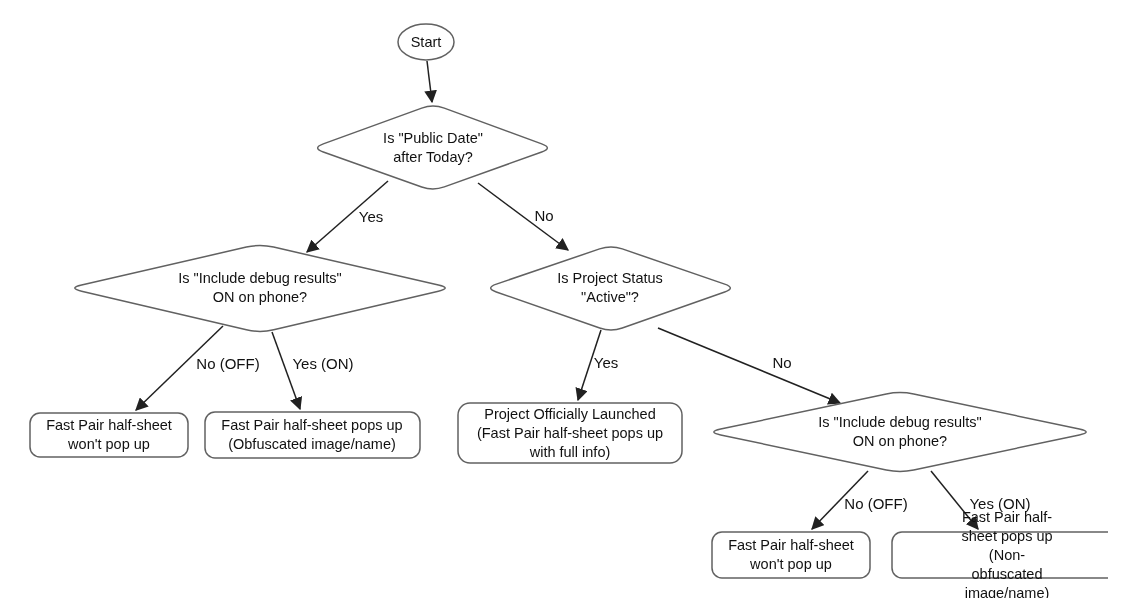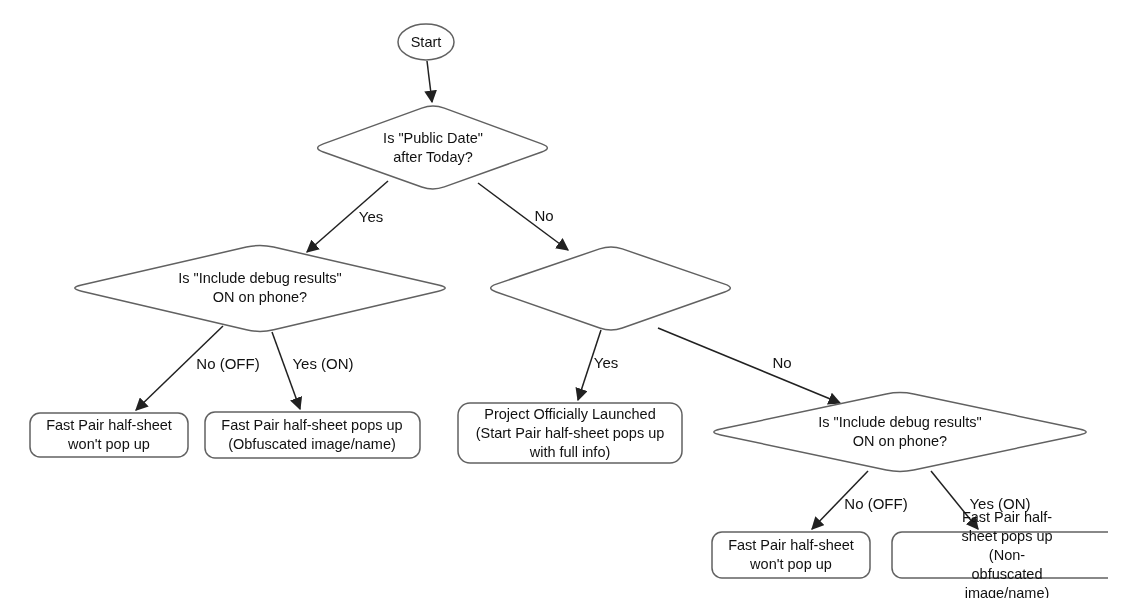--- a/index.html
+++ b/index.html
@@ -58,28 +58,30 @@
     <rect class="shape" x="458" y="403" width="224" height="60" rx="12"></rect>
     <rect class="shape" x="712" y="532" width="158" height="46" rx="10"></rect>
     <rect class="shape" x="892" y="532" width="230" height="46" rx="10"></rect>
   </svg>
 
   <div class="label" style="left:426px;top:42px">Start</div>
   <div class="label" style="left:433px;top:148px">Is "Public Date"
 after Today?</div>
   <div class="label" style="left:260px;top:288px">Is "Include debug results"
 ON on phone?</div>
+  <div class="label" style="left:610px;top:288px">Is Project Status
+"Active"?</div>
   <div class="label" style="left:900px;top:432px">Is "Include debug results"
 ON on phone?</div>
   <div class="label" style="left:109px;top:435px">Fast Pair half-sheet
 won't pop up</div>
   <div class="label" style="left:312px;top:435px">Fast Pair half-sheet pops up
 (Obfuscated image/name)</div>
   <div class="label" style="left:570px;top:433px">Project Officially Launched
-(Start Pair half-sheet pops up
+(Fast Pair half-sheet pops up
 with full info)</div>
   <div class="label" style="left:791px;top:555px">Fast Pair half-sheet
 won't pop up</div>
   <div class="label" style="left:1007px;top:555px">Fast Pair half-sheet pops up
 (Non-obfuscated image/name)</div>
 
   <div class="label edge-label" style="left:371px;top:216px">Yes</div>
   <div class="label edge-label" style="left:544px;top:215px">No</div>
   <div class="label edge-label" style="left:228px;top:363px">No (OFF)</div>
   <div class="label edge-label" style="left:323px;top:363px">Yes (ON)</div>

